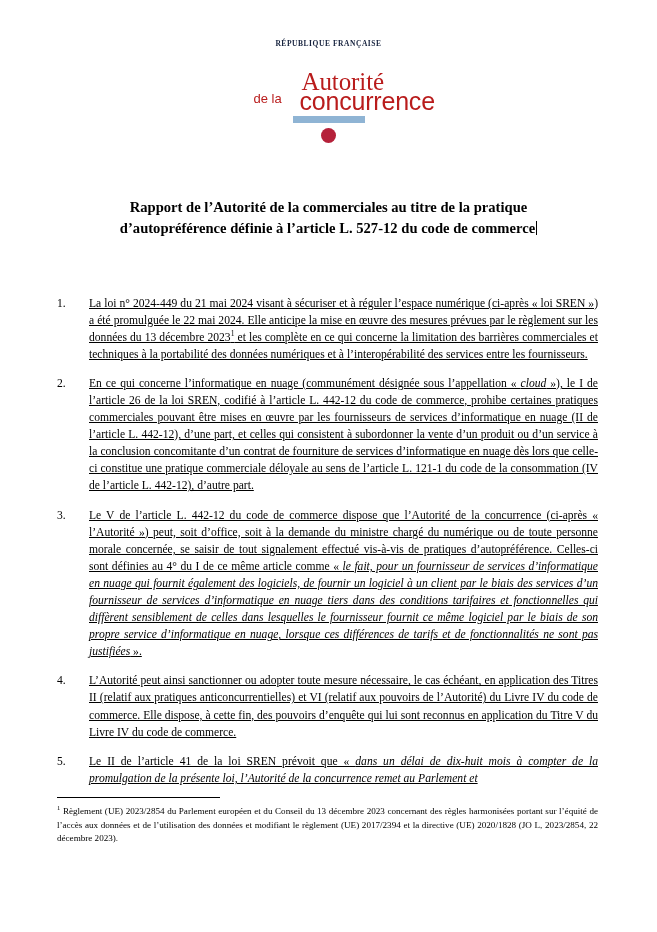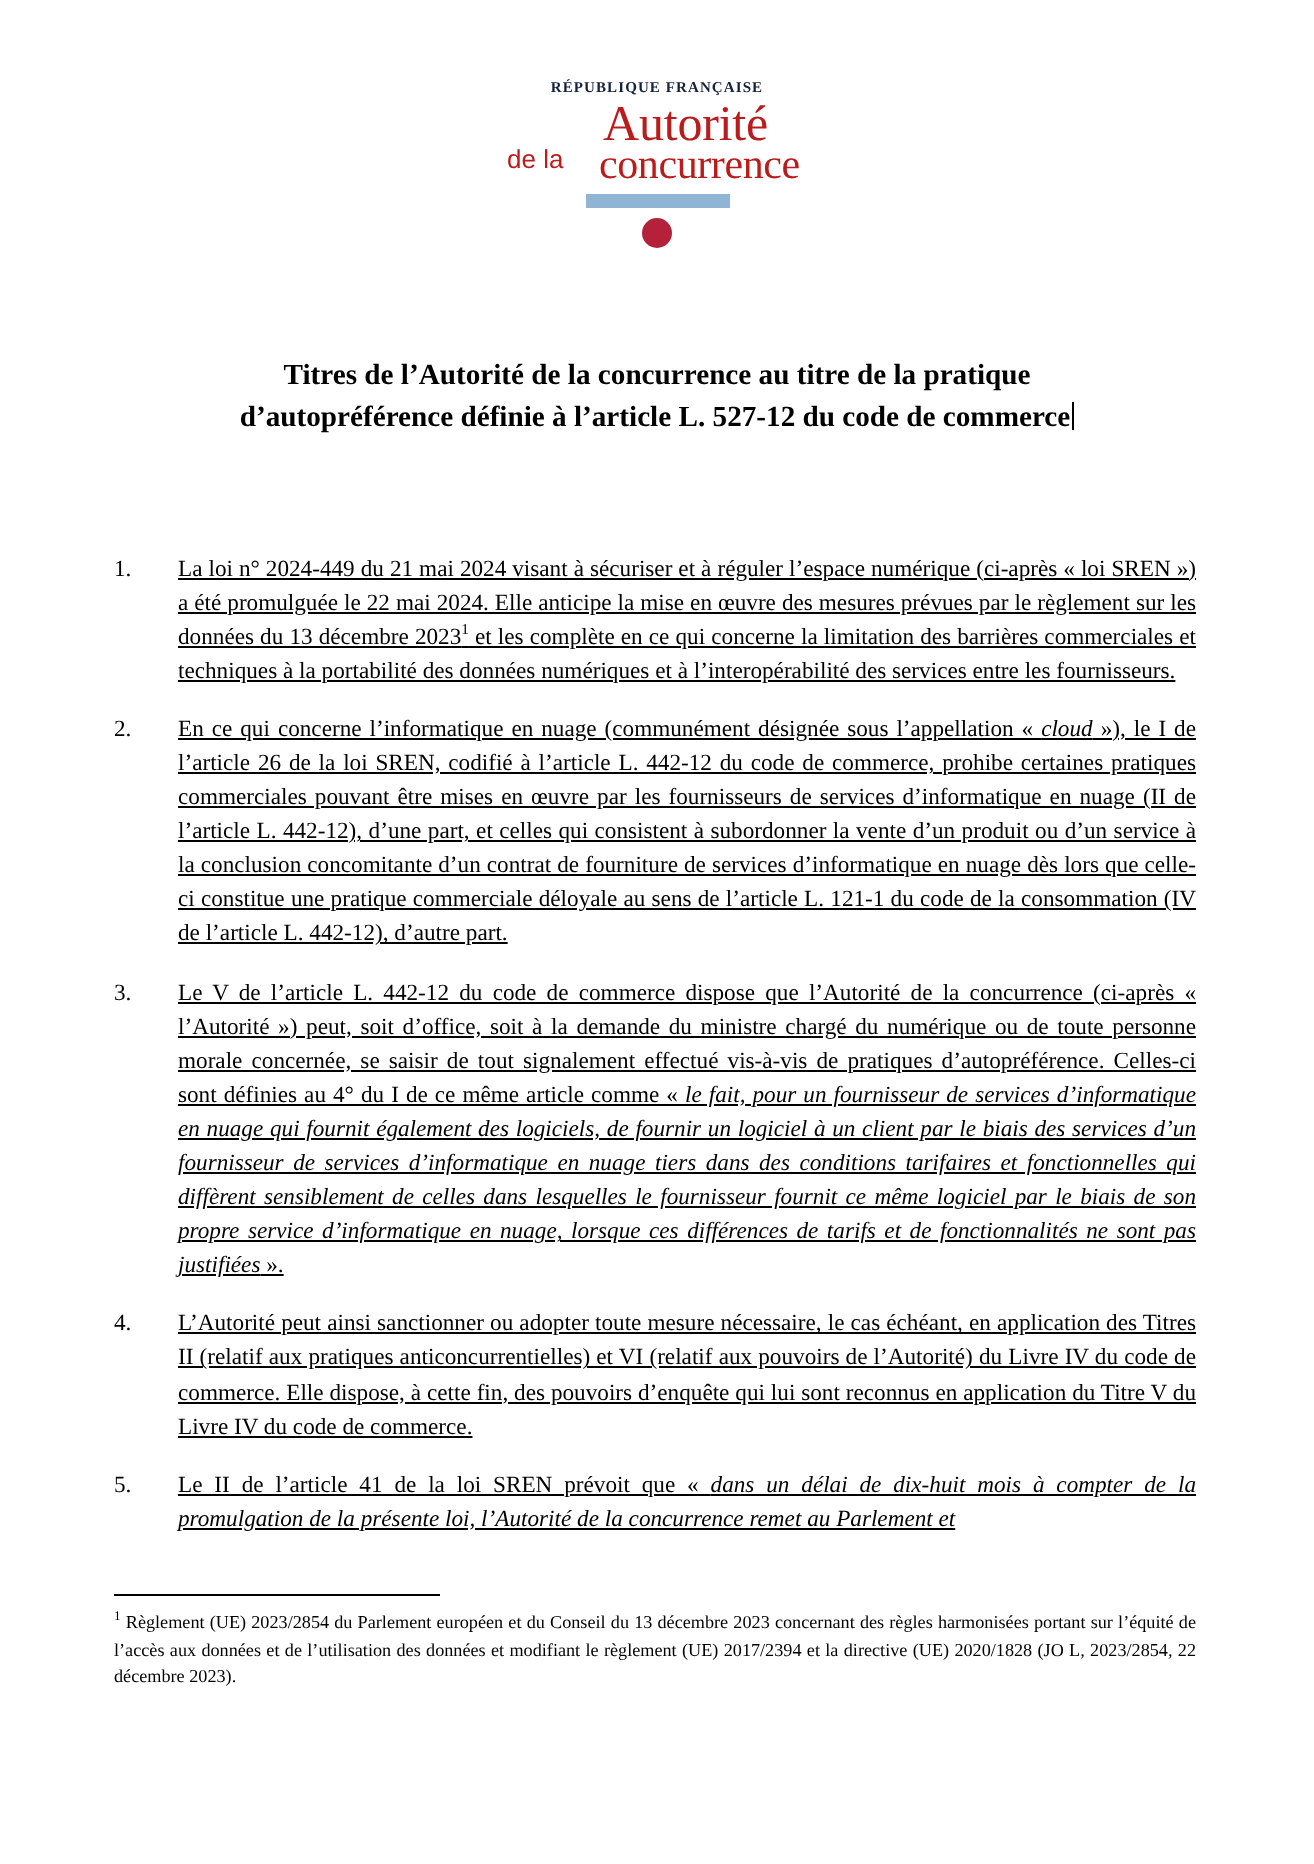--- a/index.html
+++ b/index.html
@@ -32,21 +32,21 @@
     align-items: center;
   }
   .republique {
     font-family: "Liberation Serif", "DejaVu Serif", serif;
     font-size: 7.5px;
     letter-spacing: 0.55px;
     color: #14203c;
     font-weight: 700;
     text-transform: uppercase;
     line-height: 1;
-    margin-bottom: 3px;
+    margin-bottom: 22px;
   }
   .wordmark {
     position: relative;
     width: 170px;
     height: 44px;
     color: #b91c1c;
   }
   .wm-autorite {
     position: absolute;
     left: 58px;
@@ -61,24 +61,24 @@
     left: 10px;
     top: 21px;
     font-size: 13px;
     line-height: 16px;
     font-family: Liberation Sans, sans-serif;
   }
   .wm-concurrence {
     position: absolute;
     left: 56px;
     top: 19px;
-    font-size: 21px;
+    font-size: 25px;
     line-height: 24px;
     letter-spacing: -0.2px;
-    font-family: Liberation Serif, serif;
+    font-family: Liberation Sans, sans-serif;
   }
   .logo-bar {
     width: 72px;
     height: 7px;
     margin-top: 2px;
   }
   .logo-dot {
     width: 15px;
     height: 15px;
     border-radius: 50%;
@@ -171,21 +171,21 @@
       <span class="wm-autorite">Autorité</span>
       <span class="wm-dela">de la</span>
       <span class="wm-concurrence">concurrence</span>
     </div>
 
     <div class="logo-bar" style="background: rgb(143, 180, 212);"></div>
     <div class="logo-dot" style="background: rgb(181, 33, 58);"></div>
   </div>
 
   <div class="doc-title">
-    <span>Titres de l’Autorité de la concurrence au titre de la pratique</span><br>
+    <span>Rapport de l’Autorité de la commerciales au titre de la pratique</span><br>
     <span>d’autopréférence définie à l’article L. 527-12 du code de commerce</span><span class="caret"></span>
   </div>
 
   <div class="body-block">
     <div id="paragraph-host">
         <div class="para">
           <div class="para-num">1.</div>
           <div class="para-text"><span>La loi n° 2024-449 du 21 mai 2024 visant à sécuriser et à réguler l’espace numérique (ci-après « loi SREN ») a été promulguée le 22 mai 2024. Elle anticipe la mise en œuvre des mesures prévues par le règlement sur les données du 13 décembre 2023</span><sup class="fn">1</sup><span> et les complète en ce qui concerne la limitation des barrières commerciales et techniques à la portabilité des données numériques et à l’interopérabilité des services entre les fournisseurs.</span></div>
         </div>
         <div class="para">

